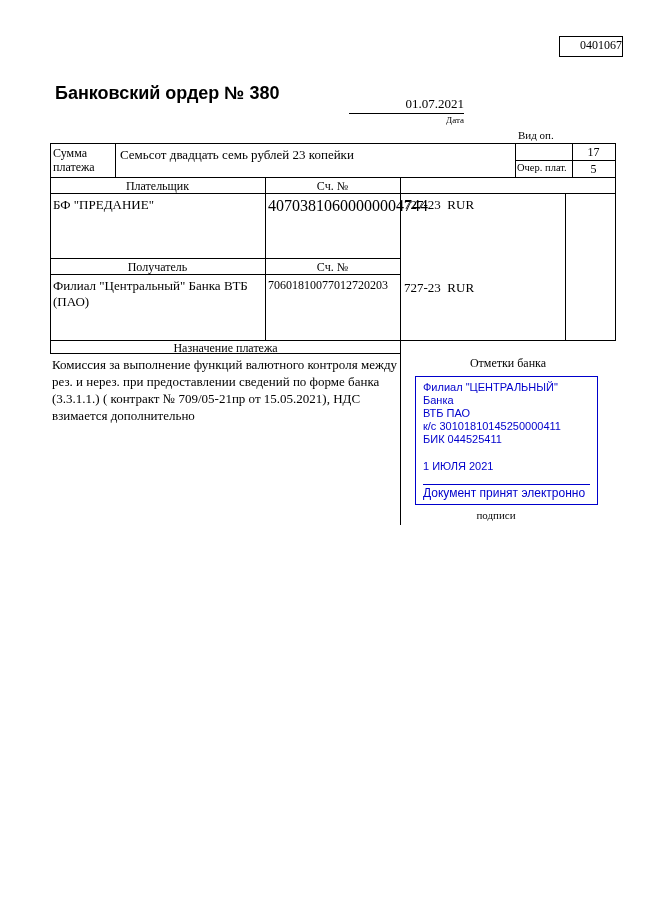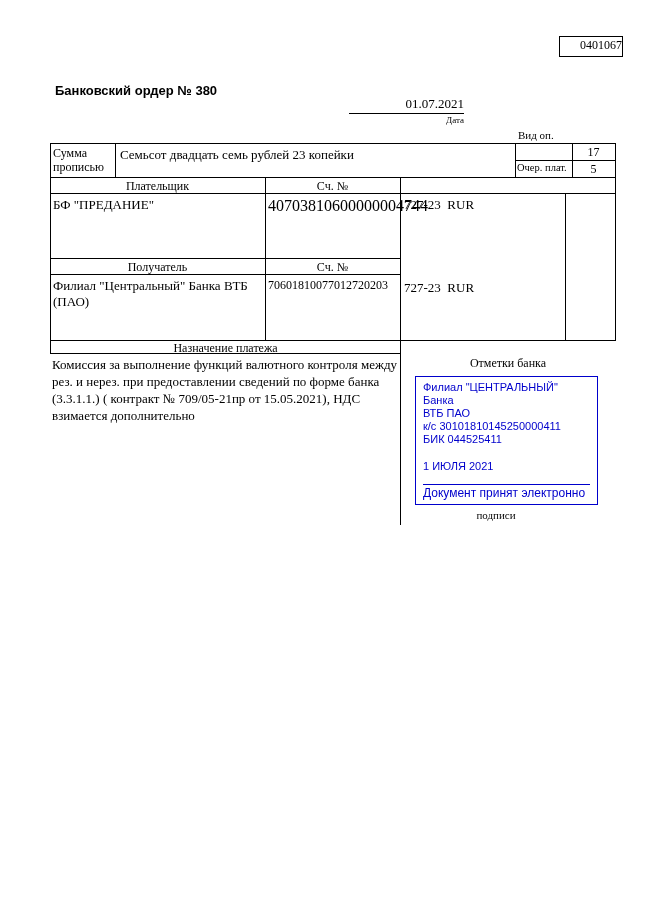--- a/index.html
+++ b/index.html
@@ -4,21 +4,21 @@
 <style>
   html,body{margin:0;padding:0;background:#ffffff;}
   .doc{position:relative;width:660px;height:919px;background:#ffffff;font-family:"Liberation Serif",serif;color:#000;overflow:hidden;}
   .hline{position:absolute;height:1px;background:#000;}
   .vline{position:absolute;width:1px;background:#000;}
   .cell{position:absolute;font-size:13px;}
   .hdr{font-size:12px;}
   .c{text-align:center;}
   .pre{white-space:pre;}
   .form-code{position:absolute;left:559px;top:36px;width:62px;height:19px;border:1px solid #000;font-size:12px;line-height:17px;text-align:right;}
-  .title{position:absolute;left:55px;top:83px;font-family:"Liberation Sans",sans-serif;font-weight:bold;font-size:13px;}
+  .title{position:absolute;left:55px;top:83px;font-family:"Liberation Sans",sans-serif;font-weight:bold;font-size:18px;}
   .date-block{position:absolute;left:349px;top:96px;width:115px;text-align:right;}
   .date-value{font-size:13px;border-bottom:1px solid #000;padding-bottom:1px;}
   .date-label{font-size:9px;padding-top:1px;}
   .stamp{position:absolute;left:415px;top:376px;width:183px;height:129px;border:1px solid #0000cc;color:#0000cc;font-family:"Liberation Sans",sans-serif;font-size:11px;line-height:13px;padding:4px 7px;display:flex;flex-direction:column;box-sizing:border-box;}
   .stamp-gap{margin-top:14px;}
   .stamp-bottom{margin-top:auto;border-top:1px solid #0000cc;padding-top:2px;font-size:12px;}
 </style>
 </head>
 <body>
 
@@ -45,21 +45,21 @@
 
   <div class="vline" style="left:50px;top:143px;height:210px;"></div>
   <div class="vline" style="left:115px;top:143px;height:34px;"></div>
   <div class="vline" style="left:265px;top:177px;height:163px;"></div>
   <div class="vline" style="left:400px;top:177px;height:348px;"></div>
   <div class="vline" style="left:515px;top:143px;height:34px;"></div>
   <div class="vline" style="left:572px;top:143px;height:34px;"></div>
   <div class="vline" style="left:565px;top:193px;height:147px;"></div>
   <div class="vline" style="left:615px;top:143px;height:197px;"></div>
 
-  <div class="cell hdr" style="left:53px;top:146px;width:60px;line-height:14px;">Сумма прописью</div>
+  <div class="cell hdr" style="left:53px;top:146px;width:60px;line-height:14px;">Сумма платежа</div>
   <div class="cell" style="left:120px;top:147px;width:390px;">Семьсот двадцать семь рублей 23 копейки</div>
   <div class="cell" style="left:518px;top:129px;font-size:11px;">Вид оп.</div>
   <div class="cell c" style="left:572px;top:145px;width:43px;font-size:12px;">17</div>
   <div class="cell" style="left:517px;top:162px;font-size:10.5px;">Очер. плат.</div>
   <div class="cell c" style="left:572px;top:162px;width:43px;font-size:12px;">5</div>
 
   <div class="cell hdr c" style="left:50px;top:179px;width:215px;">Плательщик</div>
   <div class="cell hdr c" style="left:265px;top:179px;width:135px;">Сч. №</div>
 
   <div class="cell" style="left:53px;top:197px;width:208px;">БФ "ПРЕДАНИЕ"</div>

